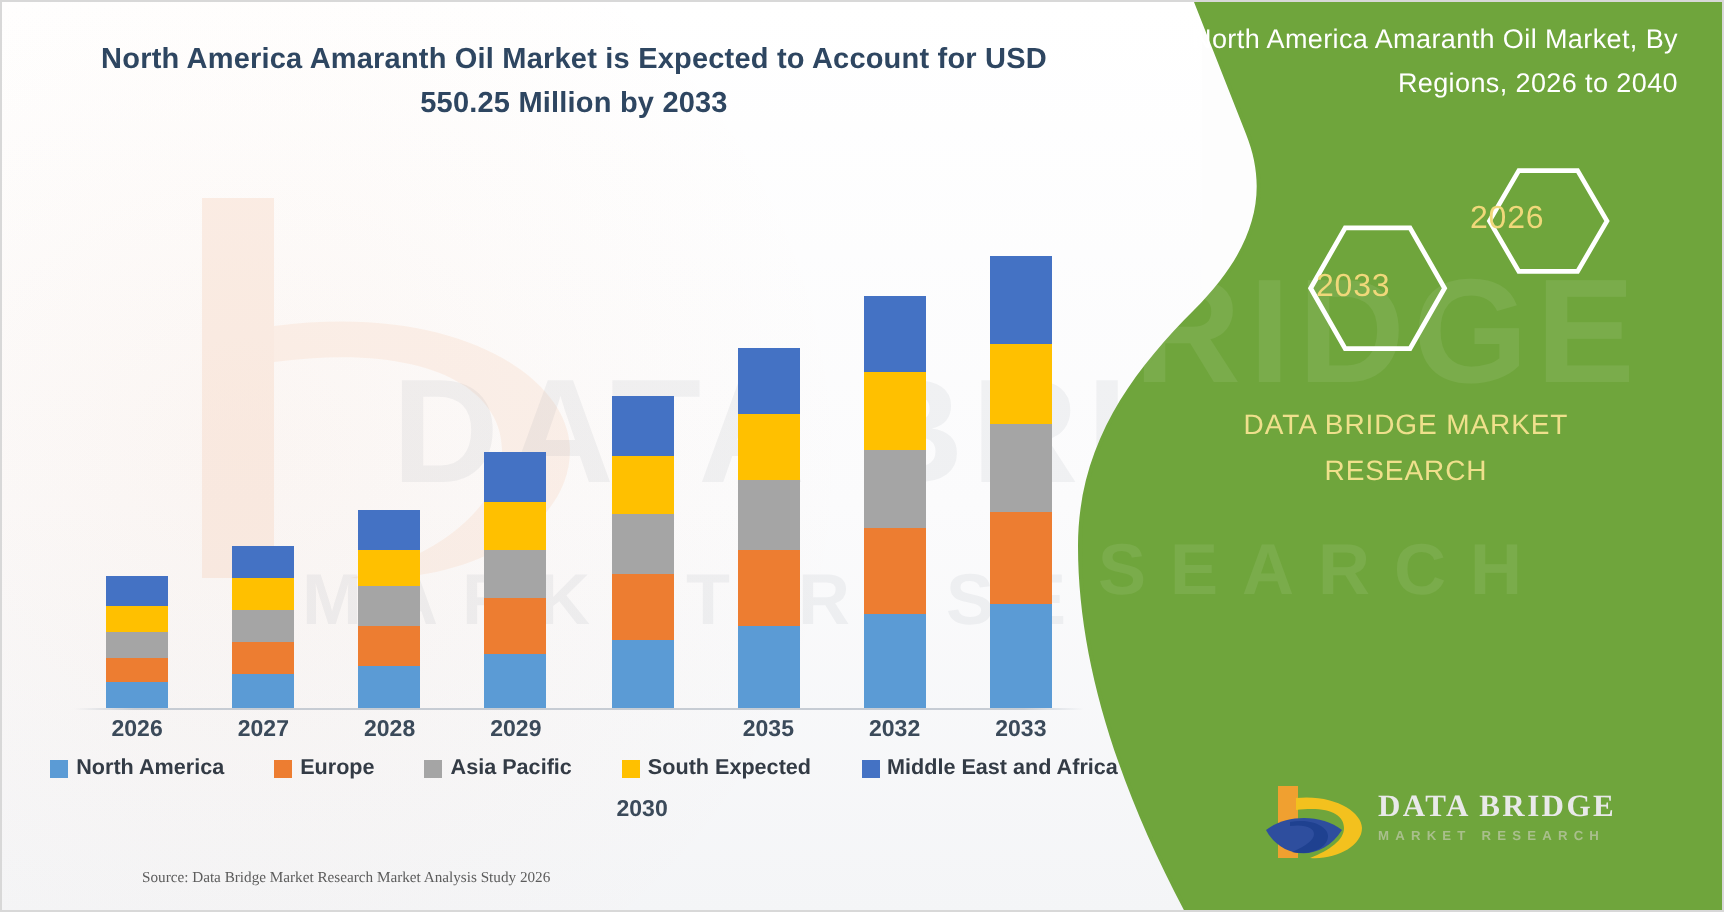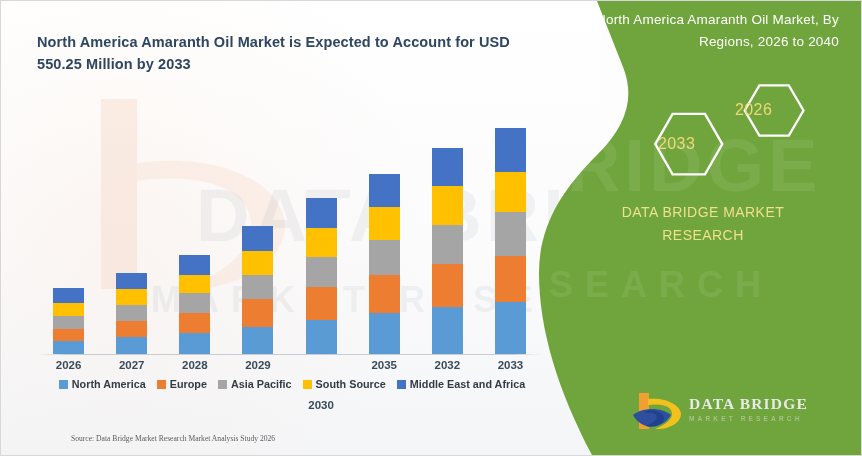--- a/index.html
+++ b/index.html
@@ -39,23 +39,23 @@
     color:rgba(120,125,135,0.085);white-space:nowrap;
   }
   .wm-line2{
     position:absolute;left:150px;top:278px;
     font-size:36px;font-weight:700;letter-spacing:12px;
     color:rgba(120,125,135,0.085);white-space:nowrap;
   }
 
   .chart-title{
     position:absolute;left:36px;top:18px;width:500px;
-    text-align:left;
+    text-align:center;
     font-size:14.5px;line-height:22px;font-weight:600;
-    color:#2e4661;letter-spacing:.1px;margin-top:12px;
+    color:#2e4661;letter-spacing:.1px;
   }
 
   
   .plot{position:absolute;left:36px;top:108px;width:505px;height:246px;}
   .baseline{
     position:absolute;left:0;bottom:0;width:505px;height:1px;
     background:linear-gradient(90deg,rgba(200,205,212,0) 0%,rgba(196,202,210,.95) 6%,rgba(196,202,210,.95) 94%,rgba(200,205,212,0) 100%);
   }
   .bar-group{
     position:absolute;bottom:1px;height:245px;
@@ -65,21 +65,21 @@
 
   .axis-labels{position:absolute;left:36px;top:358px;width:505px;height:18px;}
   .axis-label{
     position:absolute;top:0;text-align:center;
     font-size:11.5px;font-weight:700;color:#3b4a5a;
   }
 
   
   .legend{
     position:absolute;left:36px;top:377px;width:510px;
-    display:flex;justify-content:center;align-items:center;gap:11px;
+    display:flex;justify-content:center;align-items:center;gap:25px;
   }
   .legend-item{display:flex;align-items:center;gap:4px;white-space:nowrap;}
   .legend-swatch{width:9px;height:9px;flex:0 0 auto;}
   .legend-label{font-size:10.8px;font-weight:700;color:#333b45;}
 
   
   .footer{
     position:absolute;left:26px;top:430px;width:520px;height:14px;
     display:flex;align-items:center;
   }
@@ -224,21 +224,21 @@
         <div class="legend-item">
           <span class="legend-swatch" style="background: rgb(237, 125, 49);"></span>
           <span class="legend-label">Europe</span>
         </div>
         <div class="legend-item">
           <span class="legend-swatch" style="background: rgb(165, 165, 165);"></span>
           <span class="legend-label">Asia Pacific</span>
         </div>
         <div class="legend-item">
           <span class="legend-swatch" style="background: rgb(255, 192, 0);"></span>
-          <span class="legend-label">South Source</span>
+          <span class="legend-label">South Expected</span>
         </div>
         <div class="legend-item">
           <span class="legend-swatch" style="background: rgb(68, 114, 196);"></span>
           <span class="legend-label">Middle East and Africa</span>
         </div>
       </div>
 
     <div class="footer">
       <span class="footer-source">Source: Data Bridge Market Research  Market Analysis Study 2026</span>
     </div>

